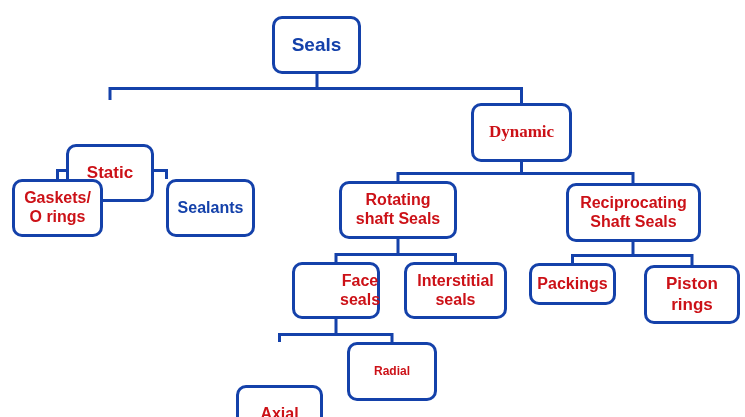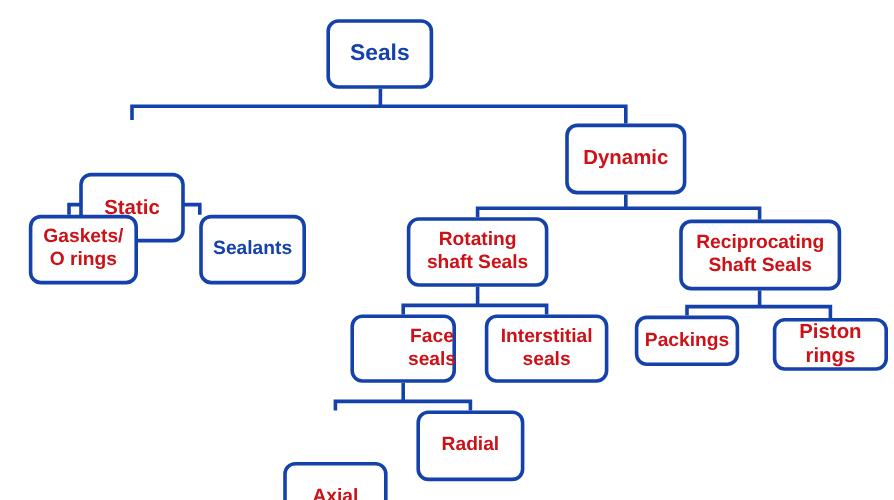--- a/index.html
+++ b/index.html
@@ -58,25 +58,25 @@
     </g>
   </svg>
 
   <div class="node text-blue" style="left:272px; top:16px; width:89px; height:58px; font-size:19px;">
     <span class="label">Seals</span>
   </div>
 
   <div class="node text-red" style="left:66px; top:100px; width:88px; height:58px; font-size:17px;margin-top:44px;">
     <span class="label">Static</span>
   </div>
-  <div class="node text-red" style="left:471px; top:103px; width:101px; height:59px; font-size:17px;">
+  <div class="node text-red" style="left:471px; top:103px; width:101px; height:59px; font-size:17px;font-family:Liberation Serif, serif;">
     <span class="label">Dynamic</span>
   </div>
 
-  <div class="node text-red" style="left:12px; top:179px; width:91px; height:58px; font-size:16px;margin-left:12px;">
+  <div class="node text-red" style="left:12px; top:179px; width:91px; height:58px; font-size:16px;">
     <span class="label">Gaskets/
 O rings</span>
   </div>
   <div class="node text-blue" style="left:122px; top:179px; width:89px; height:58px; font-size:16px;margin-left:44px;">
     <span class="label">Sealants</span>
   </div>
   <div class="node text-red" style="left:566px; top:183px; width:135px; height:59px; font-size:16px;">
     <span class="label">Reciprocating
 Shaft Seals</span>
   </div>
@@ -89,25 +89,25 @@
     <span class="label">Face
 seals</span>
   </div>
   <div class="node text-red" style="left:404px; top:262px; width:103px; height:57px; font-size:16px;">
     <span class="label">Interstitial
 seals</span>
   </div>
   <div class="node text-red" style="left:529px; top:263px; width:87px; height:42px; font-size:16px;">
     <span class="label">Packings</span>
   </div>
-  <div class="node text-red" style="left:644px; top:265px; width:96px; height:44px; font-size:17px;">
+  <div class="node text-red" style="left:644px; top:265px; width:96px; height:59px; font-size:17px;">
     <span class="label">Piston
 rings</span>
   </div>
 
   <div class="node text-red" style="left:236px; top:342px; width:87px; height:59px; font-size:16px;margin-top:43px;">
     <span class="label">Axial</span>
   </div>
-  <div class="node text-red" style="left:347px; top:342px; width:90px; height:59px; font-size:16px;">
+  <div class="node text-red" style="left:347px; top:342px; width:90px; height:59px; font-size:12px;">
     <span class="label">Radial</span>
   </div>
 
 </div>
 
 </body></html>

